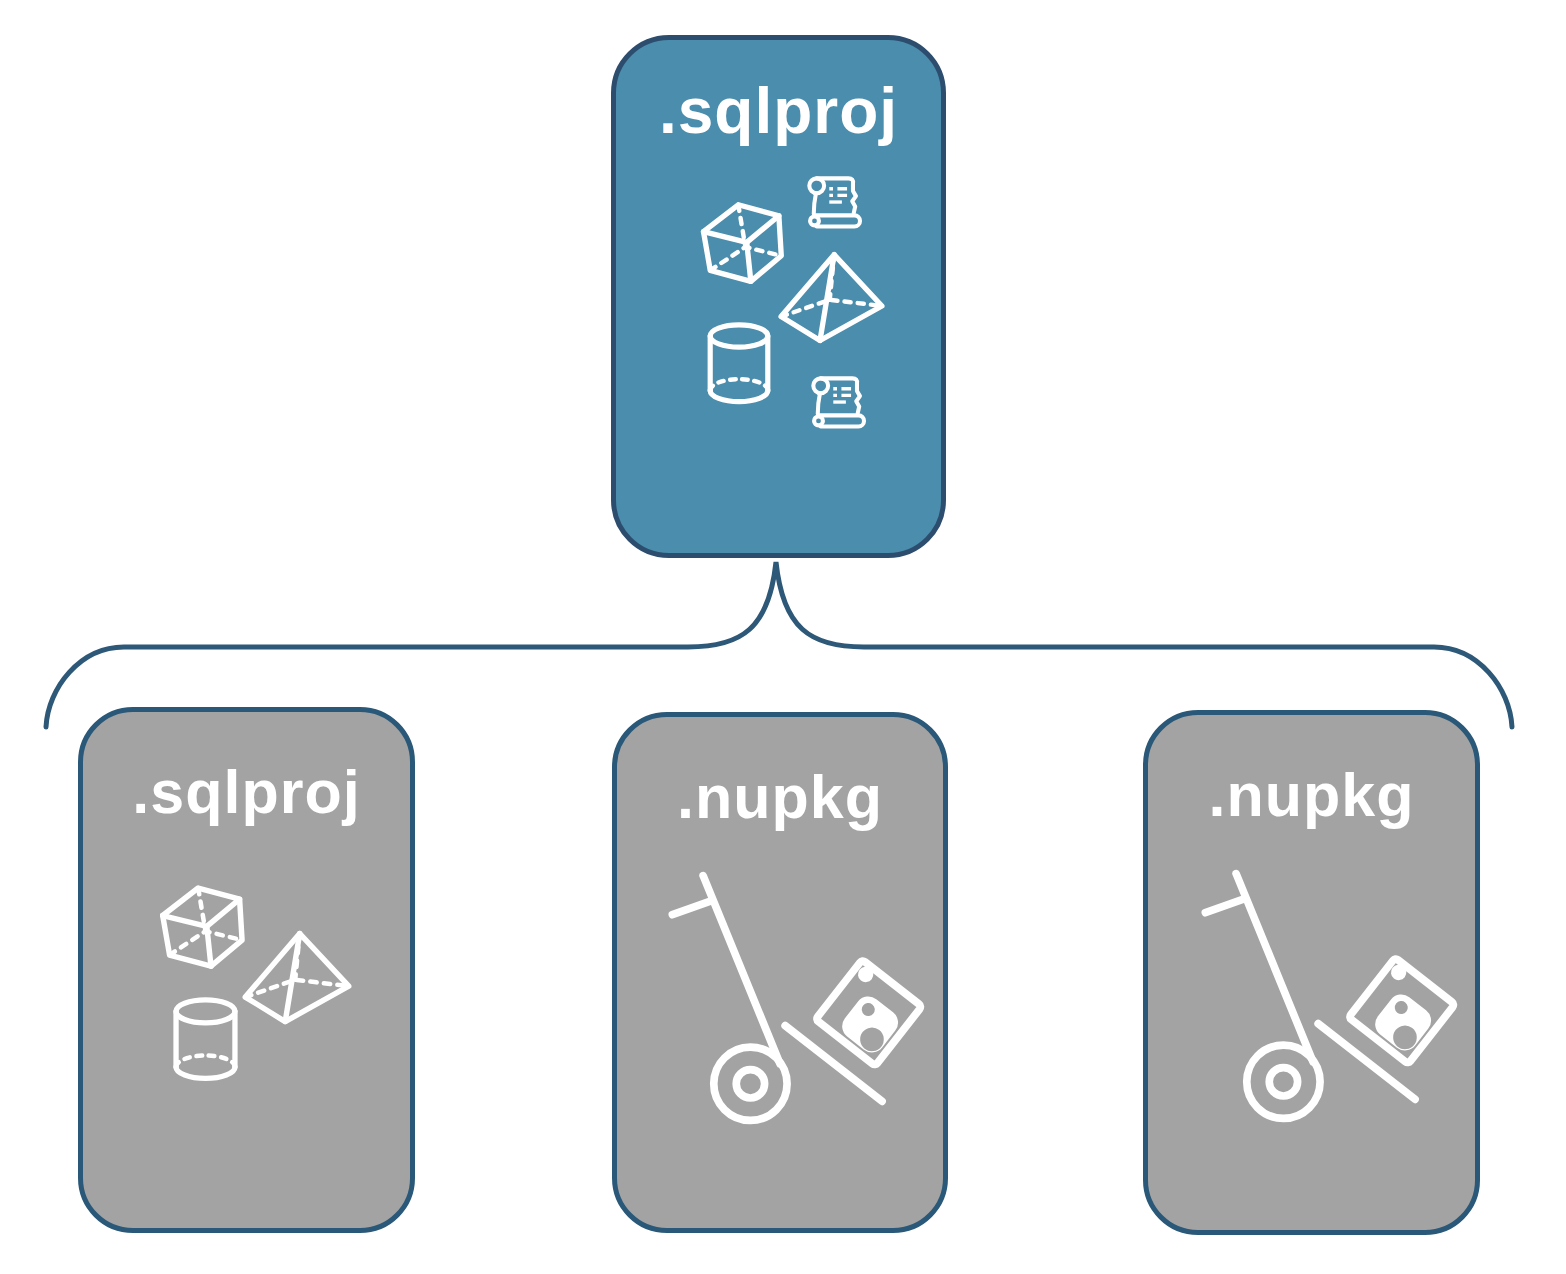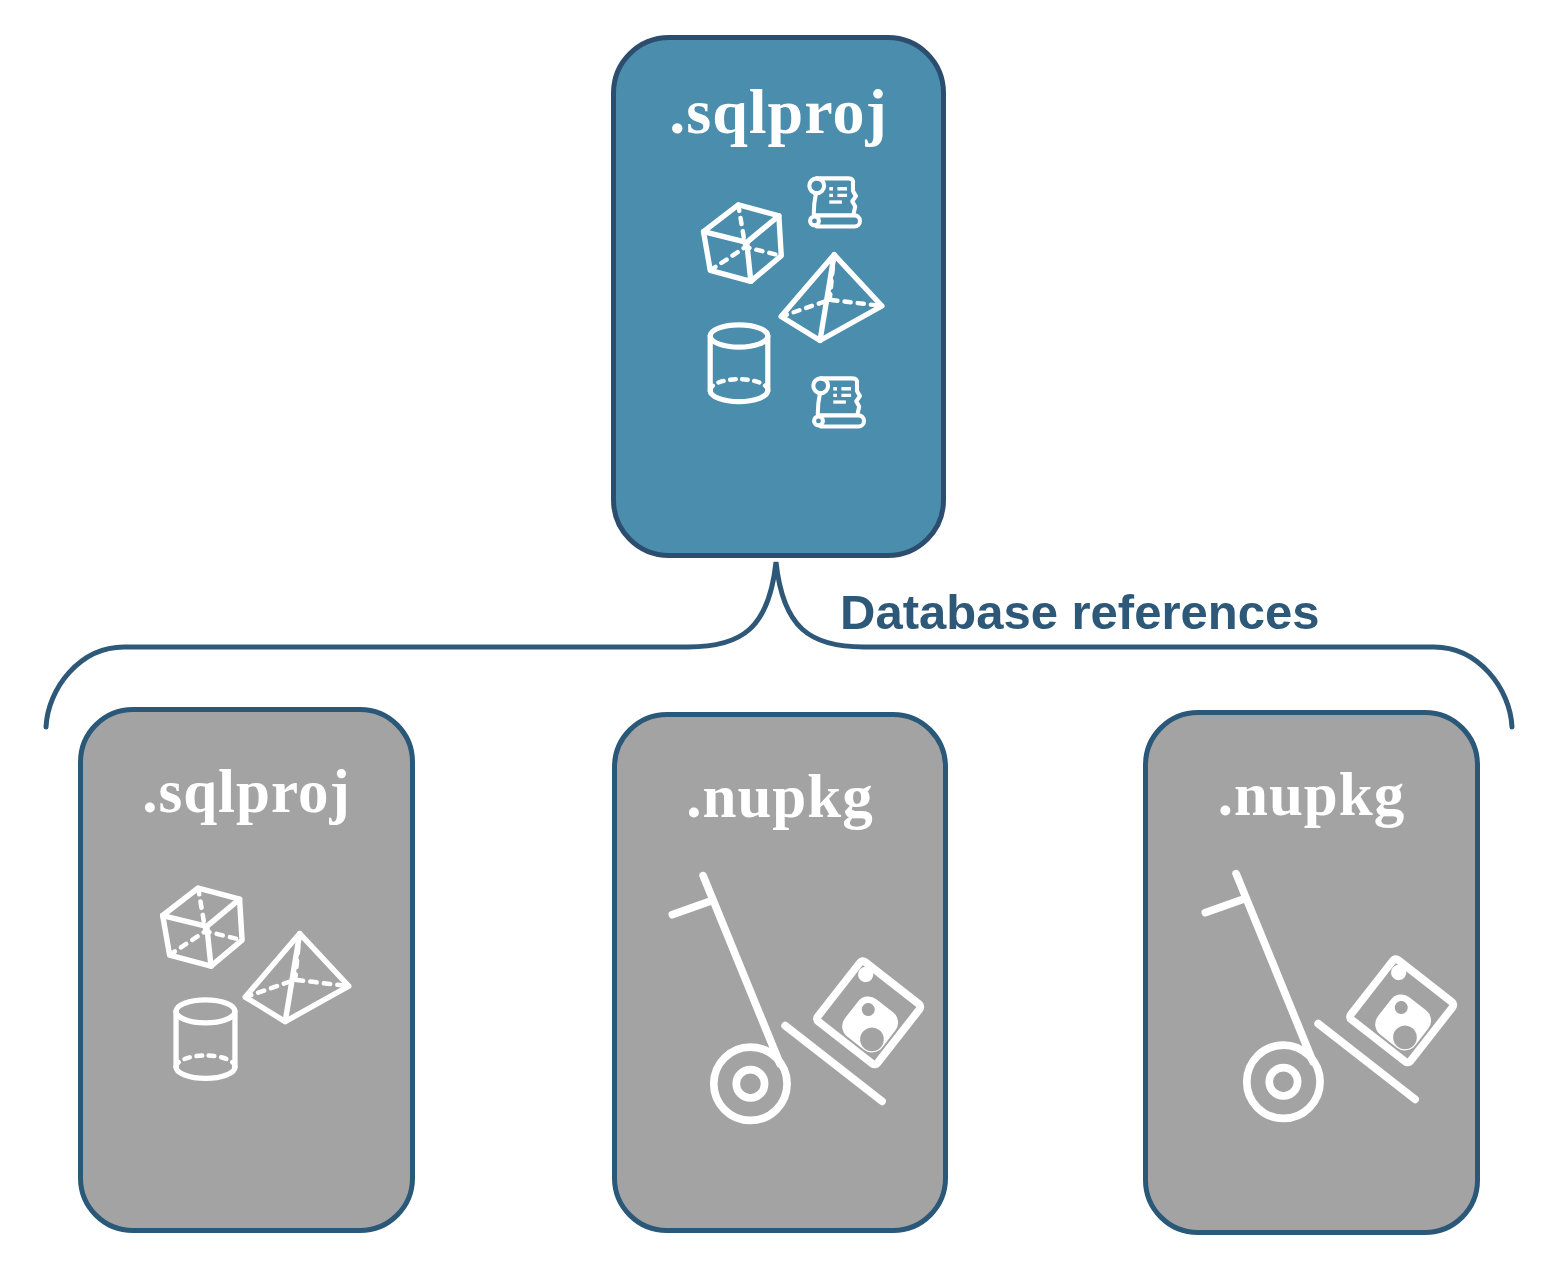--- a/index.html
+++ b/index.html
@@ -13,21 +13,21 @@
     background:#4a8dac;border:5px solid #2d4d6e;border-radius:58px;
   }
   .card.child{
     background:#a3a3a3;border:5px solid #2a5878;border-radius:55px;
   }
   .card.c1{left:78px;top:707px;width:337px;height:526px;}
   .card.c2{left:612px;top:712px;width:336px;height:521px;}
   .card.c3{left:1143px;top:710px;width:337px;height:525px;}
   .card-title{
     position:absolute;left:0;right:0;text-align:center;
-    color:#ffffff;font-weight:bold;letter-spacing:1px;line-height:1.05;font-family:Liberation Serif, serif;
+    color:#ffffff;font-weight:bold;letter-spacing:1px;line-height:1.05;
   }
   .root .card-title{top:38px;font-size:64px;}
   .child .card-title{top:48px;font-size:61px;}
   .ic{position:absolute;display:block;}
   .brace-svg{position:absolute;left:0;top:0;width:1566px;height:1274px;pointer-events:none;}
   .connector-label{
     position:absolute;left:840px;top:584px;width:480px;
     font-size:49px;font-weight:bold;color:#2d5878;letter-spacing:0px;white-space:nowrap;
   }
   .defs-svg{position:absolute;width:0;height:0;overflow:hidden;}
@@ -93,21 +93,20 @@
           <line x1="130" y1="177" x2="234" y2="177"></line>
         </g>
       </g>
     </defs>
   </svg>
 
   <svg class="brace-svg" viewBox="0 0 1566 1274">
     <path d="M46 727 C48 688 80 647 124 647 L688 647 C742 647 769 628 776 562 C783 628 810 647 864 647 L1434 647 C1478 647 1510 688 1512 727" fill="none" stroke="#2d5878" stroke-width="5" stroke-linecap="round"></path>
   </svg>
 
-  <div class="connector-label">Database references</div>
 
   <div class="card root">
     <div class="card-title">.sqlproj</div>
     <svg class="ic" style="left:180px;top:126px;width:74px;height:78px;" viewBox="0 0 100 100">
         <use href="#g-scroll" xlink:href="#g-scroll"></use>
       </svg>
     <svg class="ic" style="left:78px;top:152px;width:98px;height:98px;transform:rotate(-6deg);" viewBox="0 0 110 110">
         <use href="#g-cube" xlink:href="#g-cube"></use>
       </svg>
     <svg class="ic" style="left:158px;top:208px;width:115px;height:100px;" viewBox="0 0 130 110">

